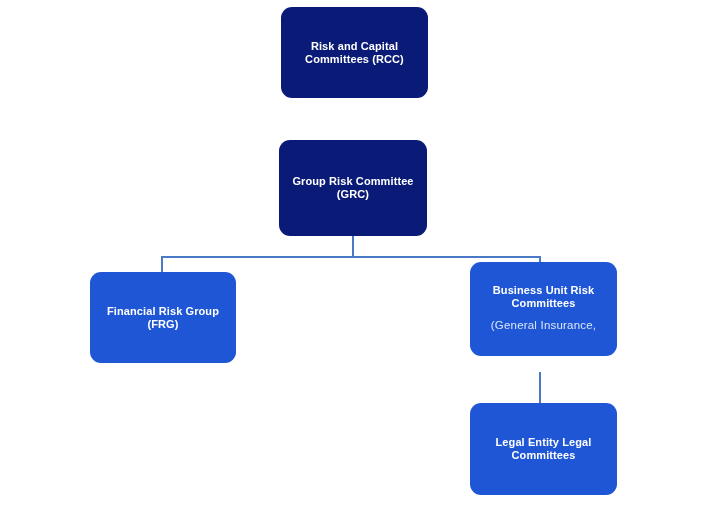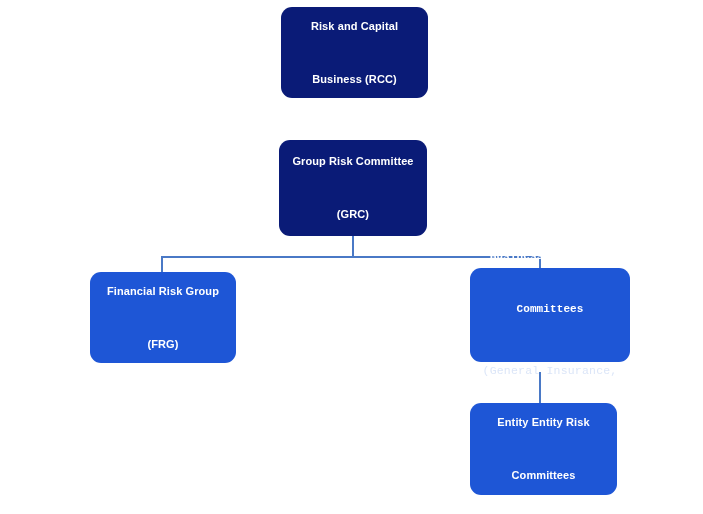--- a/index.html
+++ b/index.html
@@ -22,21 +22,20 @@
     color: var(--node-text, #ffffff);
     display: flex;
     flex-direction: column;
     align-items: center;
     justify-content: center;
     text-align: center;
     font-weight: bold;
     font-size: 11px;
     line-height: 13px;
     letter-spacing: 0.1px;
-    gap: 40px;
   }
   .node.dark  { background: var(--dark-node, #0a1b77); }
   .node.light { background: var(--light-node, #1e56d6); }
   .line { display: block; }
   .sublines {
     font-weight: normal;
     font-size: 11.5px;
     line-height: 20px;
     margin-top: 5px;
     color: var(--node-subtext, #dce6f8);
@@ -44,37 +43,37 @@
     text-align: right;
   }
   .conn {
     position: absolute;
     background: var(--connector, #4a79c6);
   }
   
   #node-rcc  { left: 281px; top: 7px;   width: 147px; height: 91px; }
   #node-grc  { left: 279px; top: 140px; width: 148px; height: 96px; }
   #node-frg  { left: 90px;  top: 272px; width: 146px; height: 91px; }
-  #node-burc { left: 470px; top: 268px; width: 160px; height: 94px; font-family: Liberation Mono, monospace; }
+  #node-burc { left: 470px; top: 262px; width: 147px; height: 94px; }
   #node-lerc { left: 470px; top: 403px; width: 147px; height: 92px; }
   
   #conn-grc-stub  { left: 352px; top: 236px; width: 1.5px; height: 21px; }
   #conn-h         { left: 161px; top: 256px; width: 379.5px; height: 1.5px; }
   #conn-frg-drop  { left: 161px; top: 257px; width: 1.5px; height: 23px; }
   #conn-burc-drop { left: 539px; top: 257px; width: 1.5px; height: 21px; }
   #conn-burc-lerc { left: 539px; top: 372px; width: 1.5px; height: 31px; }
 </style>
 </head>
 <body>
 
 <div class="canvas">
 
   <div class="node dark" id="node-rcc">
     <span class="line">Risk and Capital</span>
-    <span class="line">Business (RCC)</span>
+    <span class="line">Committees (RCC)</span>
   </div>
 
   <div class="node dark" id="node-grc">
     <span class="line">Group Risk Committee</span>
     <span class="line">(GRC)</span>
   </div>
 
   <div class="conn" id="conn-grc-stub"></div>
   <div class="conn" id="conn-h"></div>
   <div class="conn" id="conn-frg-drop"></div>
@@ -88,17 +87,17 @@
 
   <div class="node light" id="node-burc">
     <span class="line">Business Unit Risk</span>
     <span class="line">Committees</span>
     <div class="sublines">
       <span class="line">(General Insurance,</span>
     </div>
   </div>
 
   <div class="node light" id="node-lerc">
-    <span class="line">Entity Entity Risk</span>
+    <span class="line">Legal Entity Legal</span>
     <span class="line">Committees</span>
   </div>
 
 </div>
 
 </body></html>

